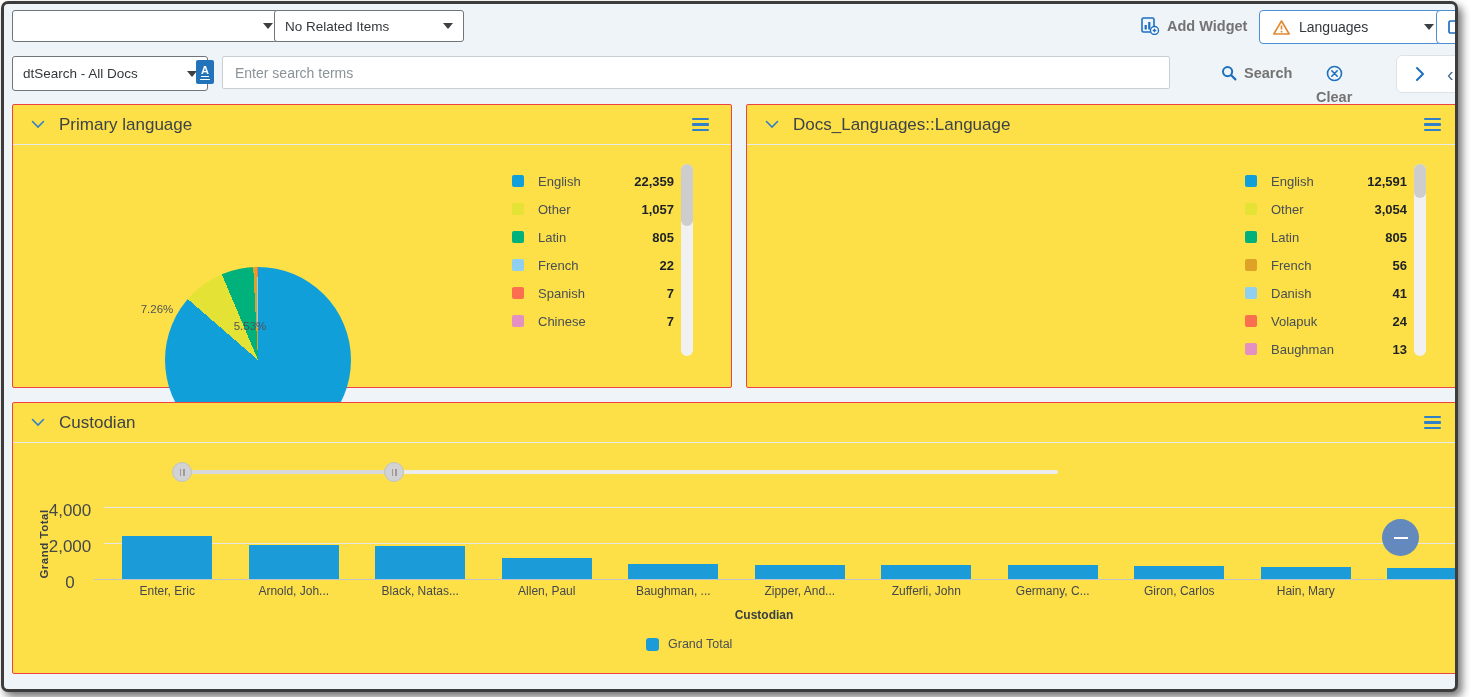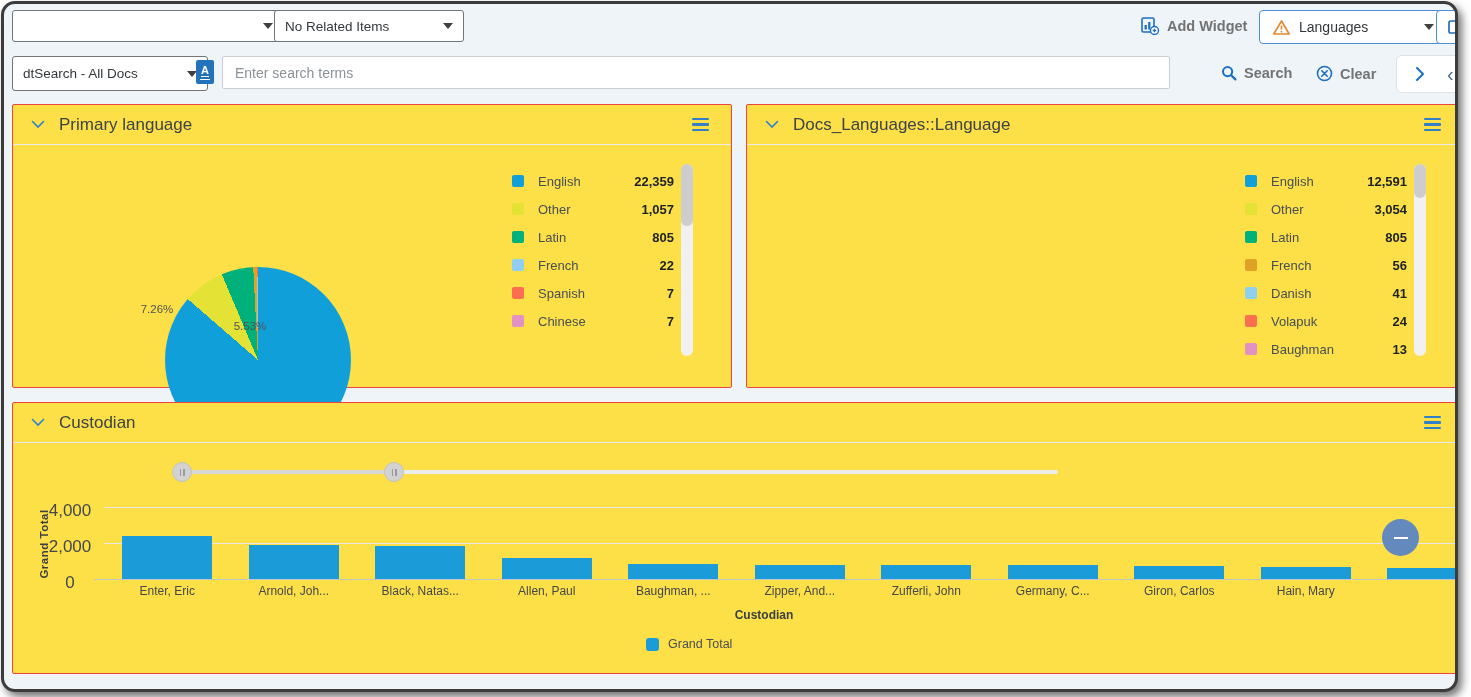--- a/index.html
+++ b/index.html
@@ -1,19 +1,19 @@
 <!DOCTYPE html>
 <html><head>
 <meta charset="utf-8">
 <style>
   html,body{margin:0;padding:0;}
   body{width:1471px;height:697px;position:relative;overflow:hidden;background:#ffffff;
        font-family:"Liberation Sans",sans-serif;}
   .screen{position:absolute;left:1px;top:1px;width:1451px;height:685px;background:#eff4f8;
-          border:3px solid #3c3c3c;border-radius:14px;overflow:hidden;
+          border:3px solid #3c3c3c;border-radius:7px;overflow:hidden;
           box-shadow:4px 5px 9px rgba(0,0,0,.55);}
   
   .dd{position:absolute;background:#fff;border:1px solid #70757a;border-radius:3px;
       display:flex;align-items:center;font-size:13.5px;color:#33383c;padding:0 10px;cursor:pointer;}
   .caret{width:0;height:0;border-left:5px solid transparent;border-right:5px solid transparent;
          border-top:6px solid #3c4043;margin-left:auto;}
   .dd-view{left:8px;top:6px;width:250px;height:30px;}
   .dd-related{left:270px;top:6px;width:168px;height:30px;}
   .link-btn{position:absolute;display:flex;align-items:center;gap:7px;color:#737373;
             font-size:14.5px;font-weight:600;cursor:pointer;background:none;border:none;}
@@ -29,21 +29,21 @@
   .dict-icon{position:absolute;left:192px;top:56px;width:18px;height:24px;background:#2273b9;
              border-radius:2px;color:#fff;font-size:11px;font-weight:bold;display:flex;
              align-items:center;justify-content:center;flex-direction:column;cursor:pointer;}
   .dict-icon .a{border-bottom:1px solid #fff;line-height:12px;}
   .dict-icon .u{width:10px;border-top:1px solid #fff;margin-top:2px;}
   .search-input{position:absolute;left:218px;top:52px;width:948px;height:33px;border:1px solid #c9ced3;
                 border-radius:2px;background:#fff;font-size:14px;color:#33383c;padding:0 12px;
                 font-family:"Liberation Sans",sans-serif;box-sizing:border-box;}
   .search-input::placeholder{color:#8b9298;}
   .btn-search{left:1211px;top:60px;}
-  .btn-clear{left:1306px;top:60px;}
+  .btn-clear{left:1306px;top:60px;flex-direction:column;}
   .pager-group{position:absolute;left:1392px;top:51px;width:80px;height:36px;background:#fff;
                border:1px solid #dde2e6;border-radius:6px;display:flex;align-items:center;
                overflow:hidden;}
   .pager-next{margin-left:18px;cursor:pointer;display:flex;}
   .pager-cut{margin-left:22px;color:#4a6e96;font-size:20px;cursor:pointer;}
   
   .card{position:absolute;background:#fde047;border:1px solid #ef4444;border-radius:2px;}
   .card1{left:8px;top:100px;width:718px;height:282px;}
   .card2{left:742px;top:100px;width:716px;height:282px;}
   .card3{left:8px;top:398px;width:1450px;height:270px;}

